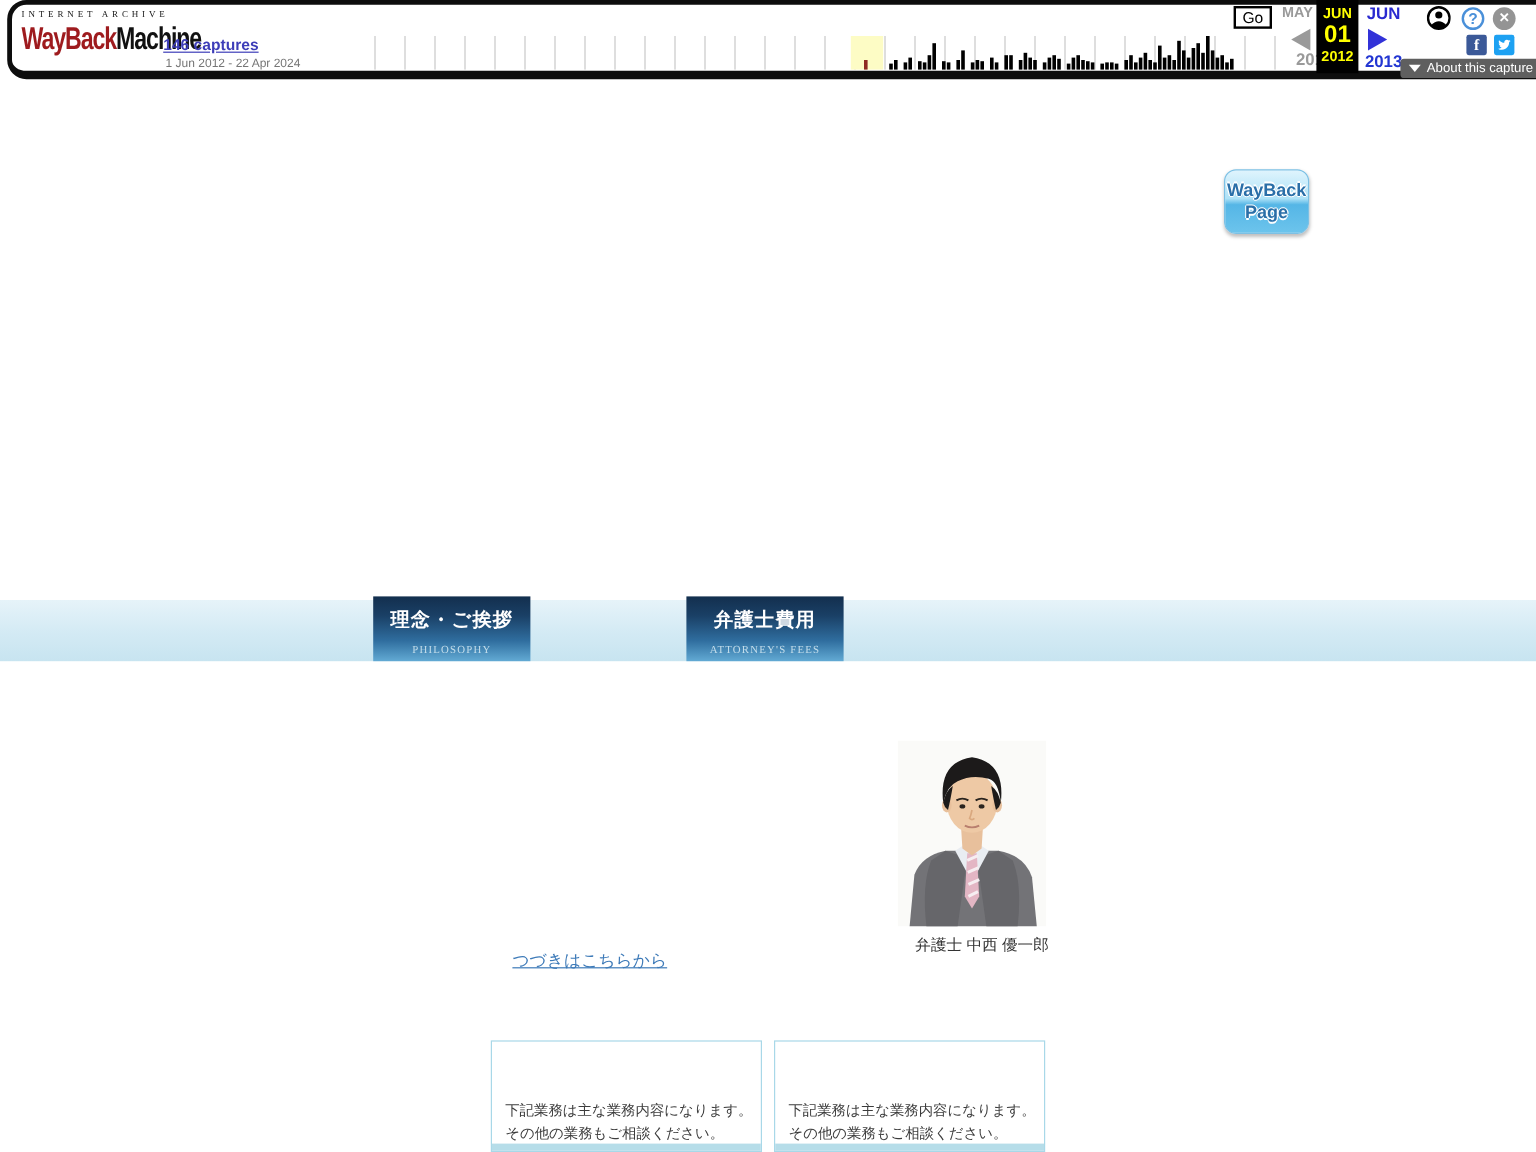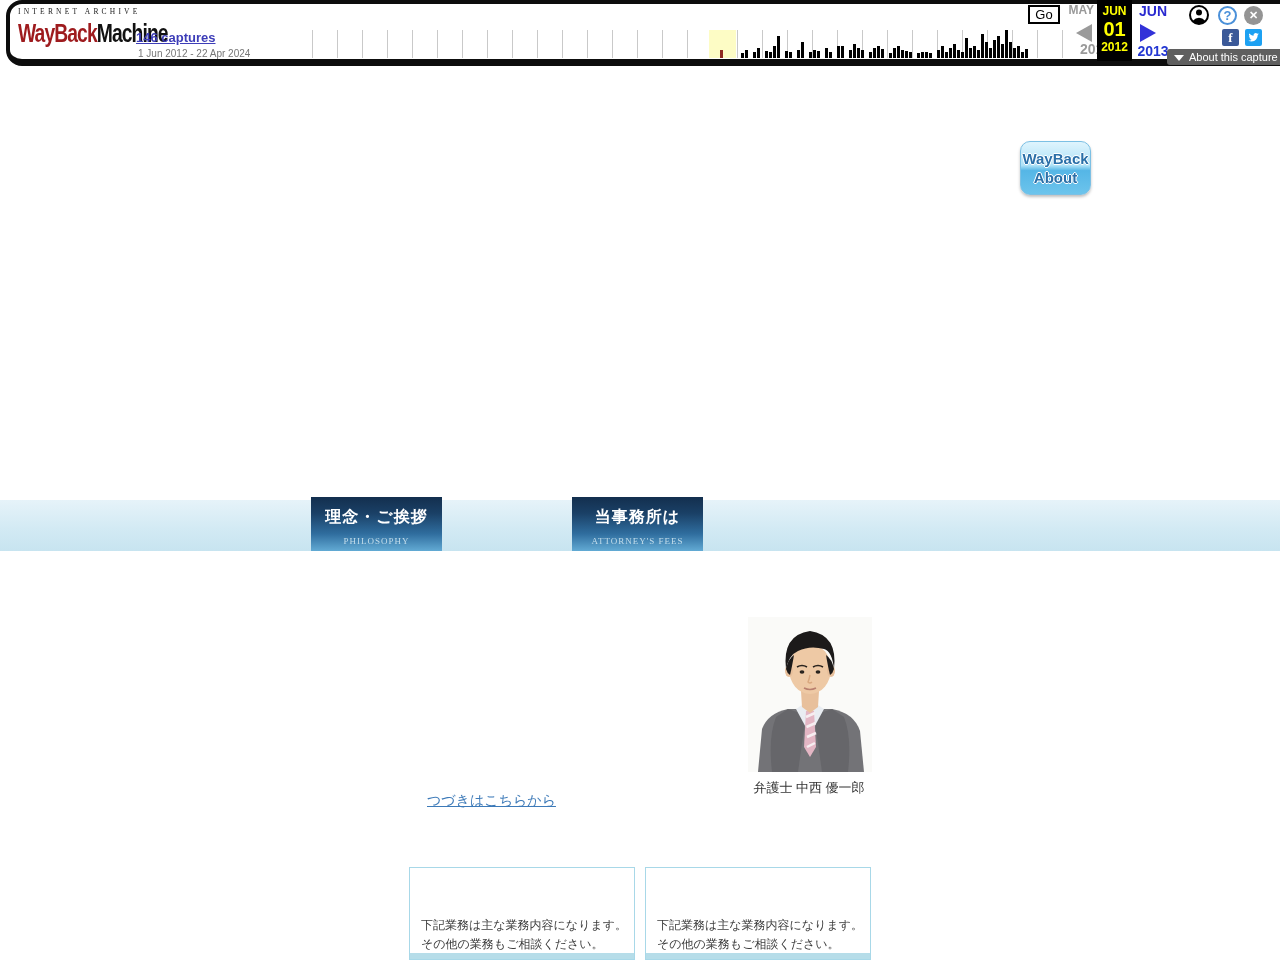--- a/index.html
+++ b/index.html
@@ -91,21 +91,21 @@
   .nav-btn .en { font-size:9px; color:#c3ddeb; margin-top:8px; letter-spacing:1px;
                  font-family:"Liberation Serif",serif; }
   #nav-btn-0 { left:311px; } #nav-btn-1 { left:572px; }
 
   
   #intro-text { position:absolute; left:409px; top:614px; width:314px; font-size:14px;
                 line-height:22px; color:#3c3c3c; text-align:justify; }
   #more-link { position:absolute; left:427px; top:792px; font-size:14px; color:#3d7ab8;
                text-decoration:underline; cursor:pointer; }
   #lawyer-photo { position:absolute; left:748px; top:617px; width:124px; height:155px; }
-  #photo-caption { position:absolute; left:744px; top:779px; width:130px; text-align:center;
+  #photo-caption { position:absolute; left:744px; top:779px; width:130px; text-align:right;
                    font-size:13px; color:#333; }
 
   
   .svc-box { position:absolute; top:867px; width:226px; height:93px; background:#fff;
              border:1px solid #a8d8e8; }
   #svc-box-0 { left:409px; } #svc-box-1 { left:645px; }
   .svc-box .txt { position:absolute; left:11px; top:48px; font-size:12px; line-height:19px;
                   color:#3c3c3c; white-space:nowrap; }
   .svc-box .strip { position:absolute; left:0; bottom:0; width:100%; height:6px;
                     background:#b6dde9; }
@@ -255,30 +255,30 @@
     <div id="icon-tw" class="wb-el">
       <svg width="17" height="17" viewBox="0 0 24 24">
           <path fill="#fff" d="M19.6 7.2c-.5.2-1.1.4-1.7.5.6-.4 1.1-1 1.3-1.7-.6.3-1.2.6-1.9.7-.5-.6-1.3-1-2.2-1-1.7 0-3 1.4-3 3 0 .2 0 .5.1.7-2.5-.1-4.7-1.3-6.2-3.1-.3.4-.4.9-.4 1.5 0 1 .5 2 1.3 2.5-.5 0-.9-.1-1.3-.4 0 1.5 1 2.7 2.4 3-.3.1-.6.1-.9.1-.2 0-.4 0-.6-.1.4 1.2 1.5 2.1 2.8 2.1-1 .8-2.3 1.3-3.7 1.3h-.9c1.3.9 2.9 1.4 4.6 1.4 5.5 0 8.5-4.6 8.5-8.5v-.4c.7-.4 1.2-1 1.8-1.6z"></path>
         </svg>
     </div>
     <div id="wb-about" class="wb-el"><span class="tri"></span><span>About this capture</span></div>
   </div>
 
   <div id="english-btn">
     <div class="t">WayBack</div>
-    <div class="t">About</div>
+    <div class="t">Page</div>
   </div>
 
   <div id="main-nav"></div>
   <div id="nav-btn-0" class="nav-btn">
     <div class="jp">理念・ご挨拶</div>
     <div class="en">PHILOSOPHY</div>
   </div>
   <div id="nav-btn-1" class="nav-btn">
-    <div class="jp">当事務所は</div>
+    <div class="jp">弁護士費用</div>
     <div class="en">ATTORNEY'S FEES</div>
   </div>
 
   <div id="intro-text">
   </div>
   <a id="more-link">つづきはこちらから</a>
 
   <div id="lawyer-photo">
     <svg width="124" height="155" viewBox="0 0 124 155">
       <rect x="0" y="0" width="124" height="155" fill="#fafaf8"></rect>

